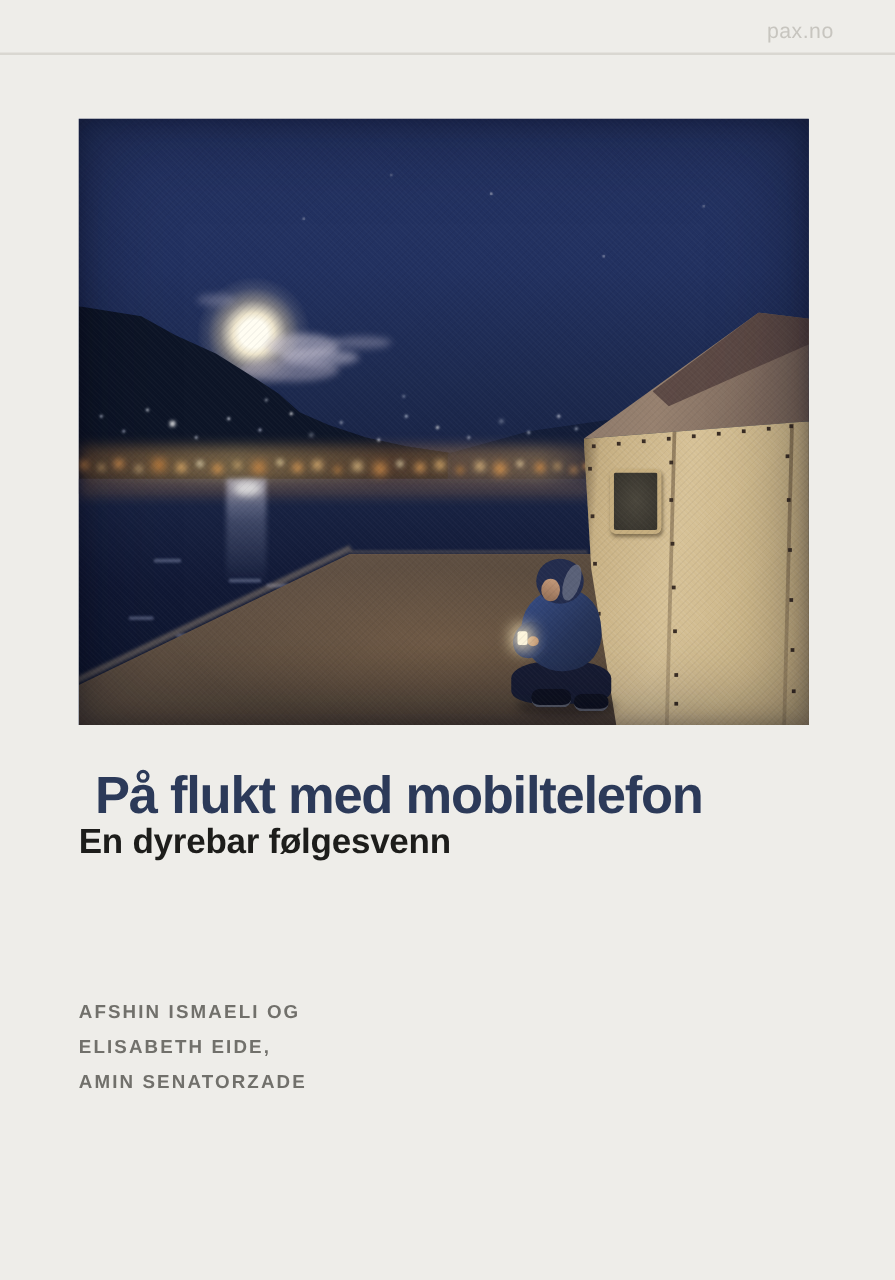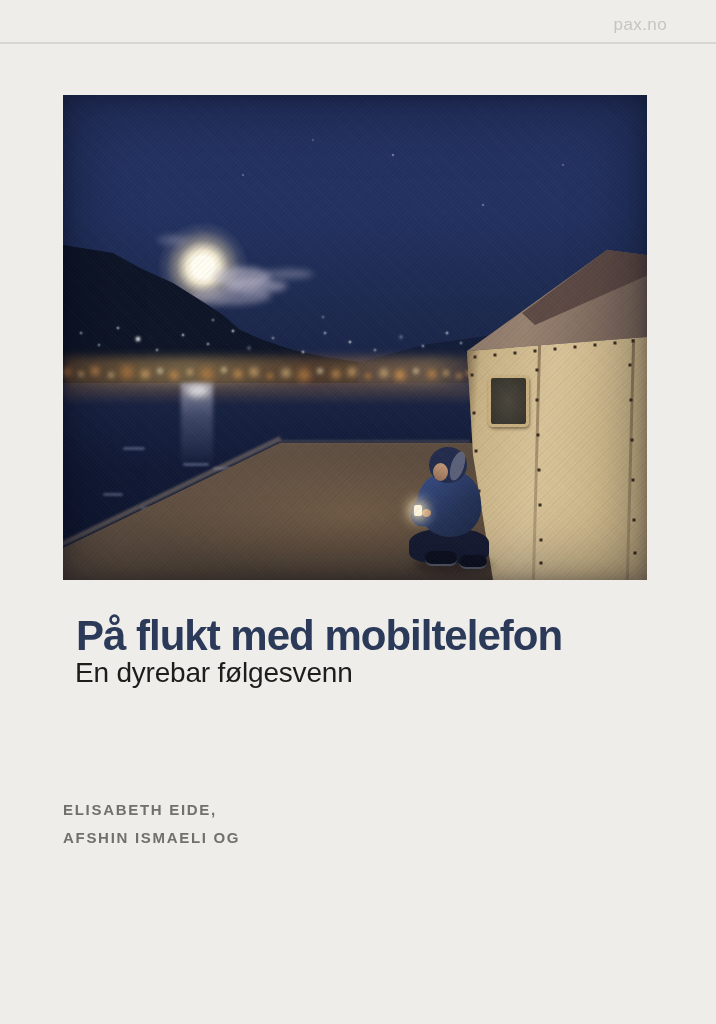--- a/index.html
+++ b/index.html
@@ -152,22 +152,22 @@
       repeating-linear-gradient(-45deg,rgba(0,0,20,.035) 0 1px,transparent 1px 4px);}
   .photo-vignette{left:0;top:0;width:585px;height:485px;pointer-events:none;
     box-shadow:inset 0 0 70px rgba(5,8,20,.5),inset 0 0 18px rgba(5,8,20,.3);}
   
   .title{
     position:absolute;left:62px;top:599px;
     font-size:42px;font-weight:600;letter-spacing:-1px;line-height:1.1;
     color:var(--title-color,#2c3a59);white-space:nowrap;
   }
   .subtitle{
-    position:absolute;left:75px;top:657px;
-    font-size:28px;font-weight:400;letter-spacing:-.2px;
+    position:absolute;left:63px;top:657px;
+    font-size:28px;font-weight:700;letter-spacing:-.2px;
     color:var(--subtitle-color,#1d1d1b);white-space:nowrap;
   }
   .authors{
     position:absolute;left:63px;top:796px;
     font-size:15px;font-weight:600;letter-spacing:1.7px;line-height:28px;
     color:var(--authors-color,#71706b);
   }
 </style>
 </head>
 <body>
@@ -232,15 +232,16 @@
   </div>
 
   <div class="abs photo-grain"></div>
   <div class="abs photo-vignette"></div>
 </figure>
 
 <h1 class="title" style="margin:14px">På flukt med mobiltelefon</h1>
 <h2 class="subtitle" style="margin:0">En dyrebar følgesvenn</h2>
 
 <div class="authors">
+  <div>AFSHIN ISMAELI OG</div>
   <div>ELISABETH EIDE,</div>
-  <div>AFSHIN ISMAELI OG</div>
+  <div>AMIN SENATORZADE</div>
 </div>
 
 </body></html>

